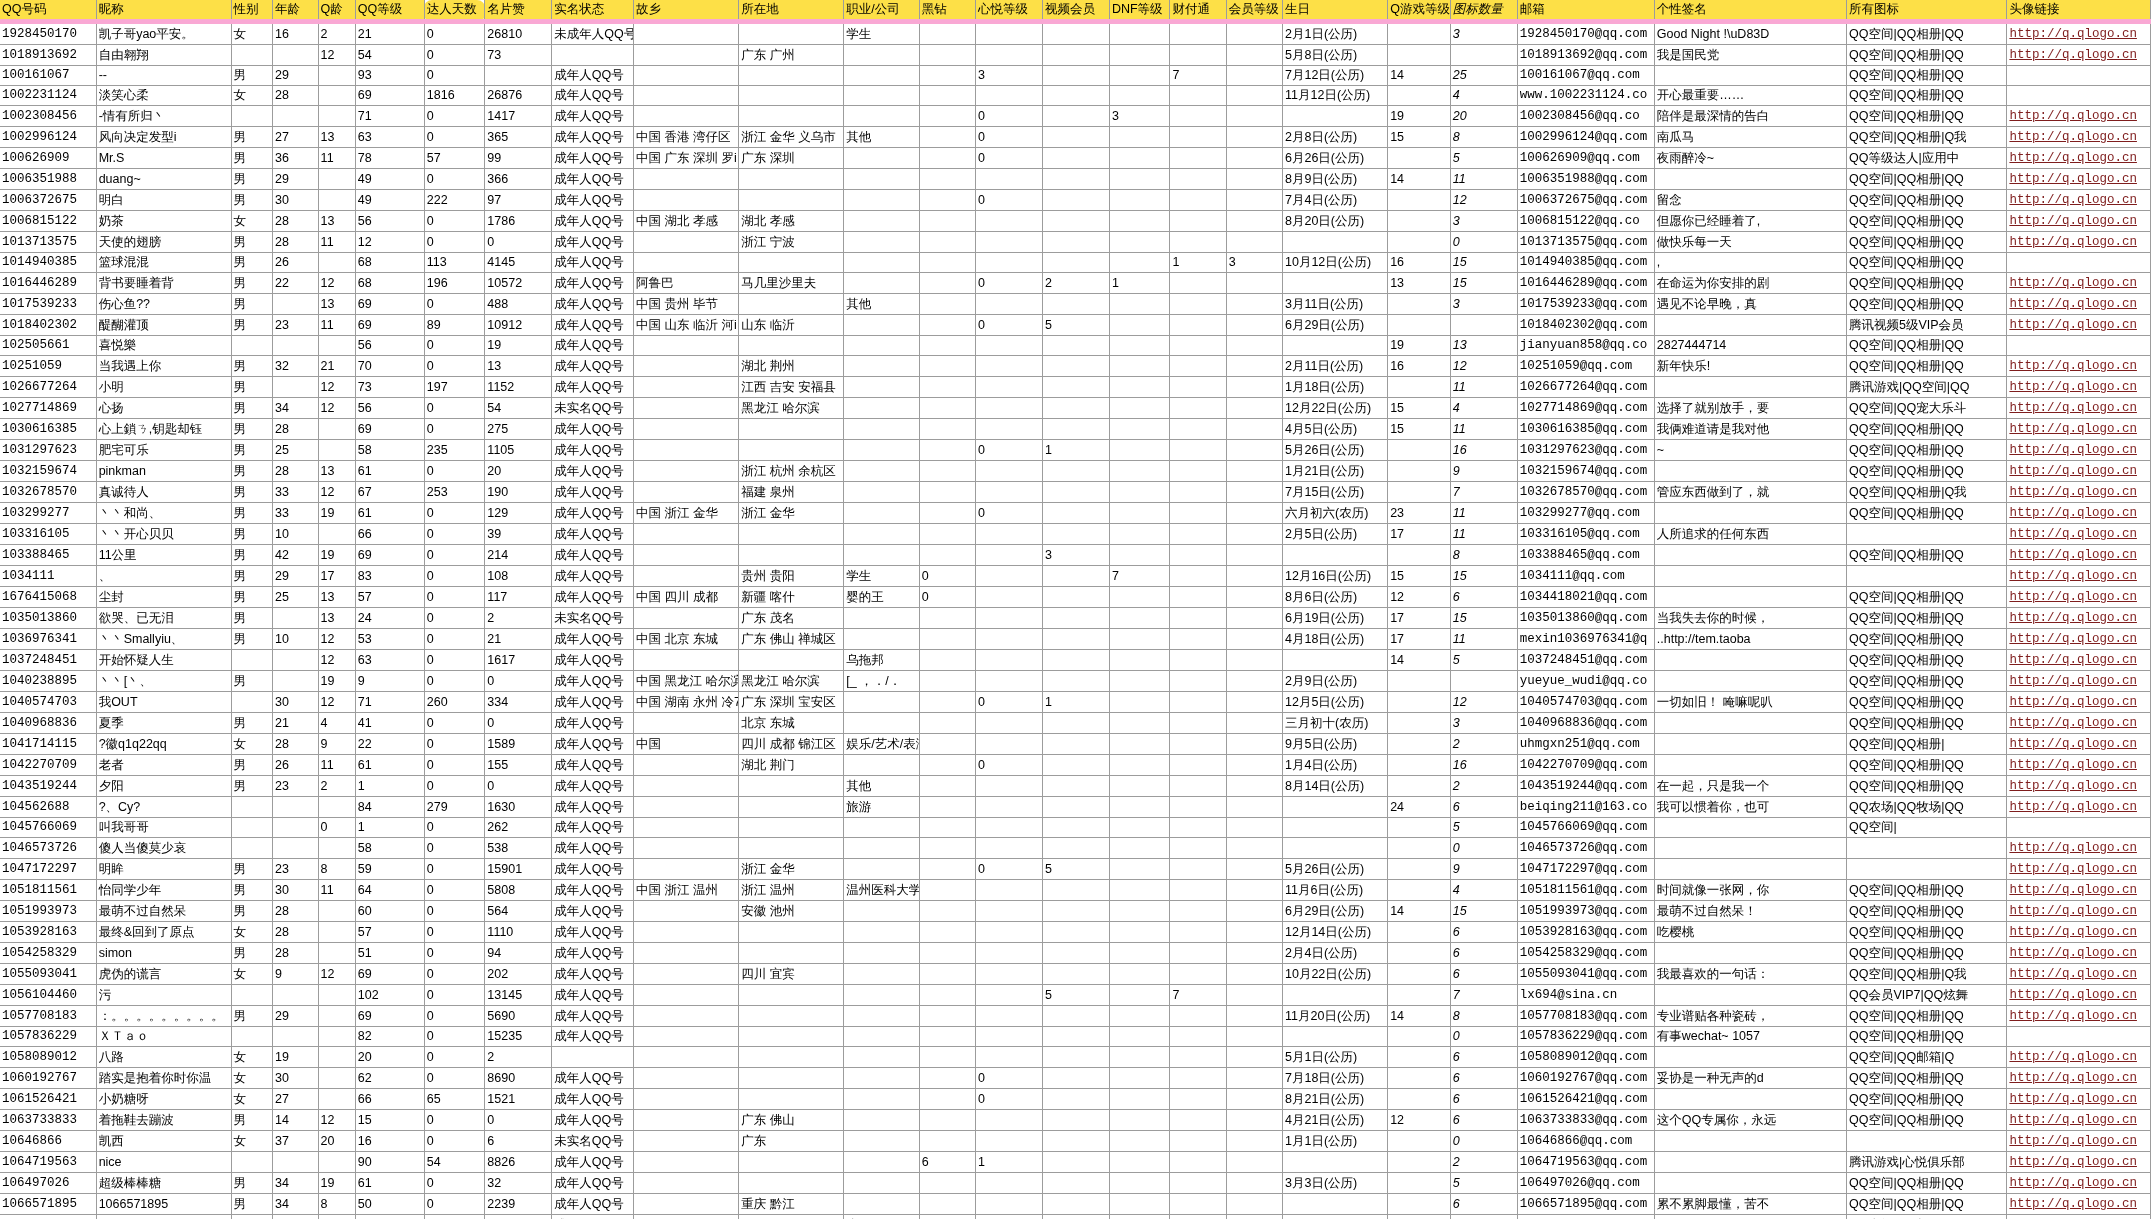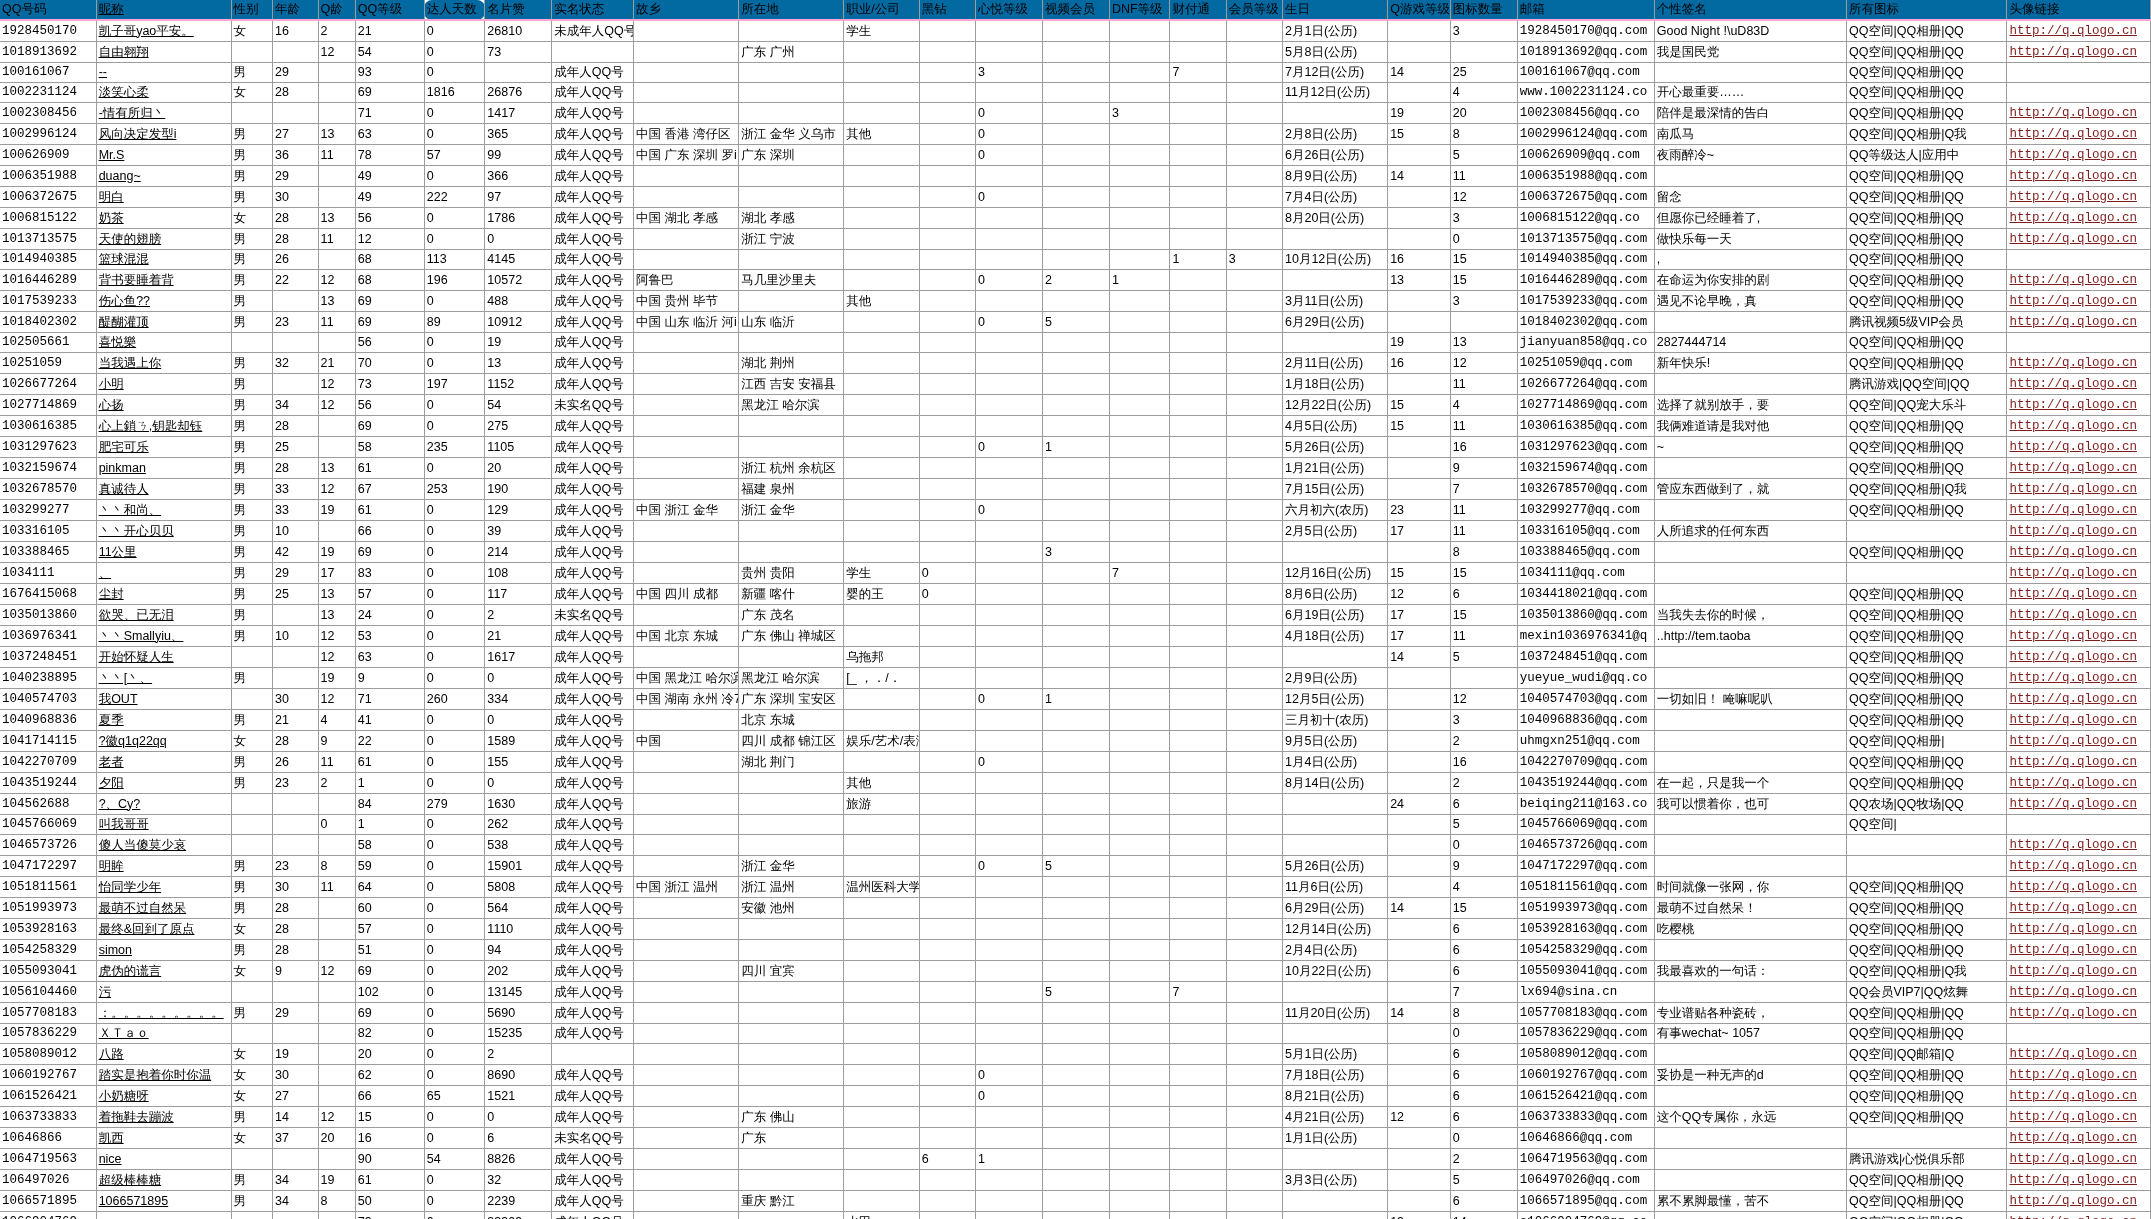--- a/index.html
+++ b/index.html
@@ -29,53 +29,53 @@
     line-height: 19px;
     white-space: nowrap;
     overflow: hidden;
     text-overflow: clip;
     font-weight: normal;
     text-align: left;
     vertical-align: middle;
     font-size: 12.5px;
   }
   table.grid tr.header th {
-    background: #0369a1;
-    border-bottom: 2px solid #f9a8d4;
+    background: #fde047;
+    border-bottom: 5px solid #f9a8d4;
     font-size: 12.5px;
   }
   .mono {
     font-family: "Liberation Mono", monospace;
     font-size: 12.5px;
   }
   .lnk {
     color: #7f1d1d;
     text-decoration: underline;
   }
   .col-qq      { width: 86px; }
-  .col-nick    { width: 122px; text-decoration: underline; }
+  .col-nick    { width: 122px; }
   .col-sex     { width: 34px; }
   .col-age     { width: 38px; }
   .col-qage    { width: 30px; }
   .col-qlevel  { width: 60px; }
   .col-days    { width: 52px; border-radius: 8px; }
   .col-fame    { width: 58px; }
   .col-real    { width: 72px; }
   .col-home    { width: 94px; }
   .col-loc     { width: 94px; }
   .col-job     { width: 66px; }
   .col-black   { width: 48px; }
   .col-xinyue  { width: 58px; }
   .col-video   { width: 58px; margin-left: 6px; }
   .col-dnf     { width: 52px; }
   .col-caifu   { width: 48px; margin-left: 8px; }
   .col-vip     { width: 48px; }
   .col-bday    { width: 94px; }
   .col-game    { width: 54px; }
-  .col-icons   { width: 58px; }
+  .col-icons   { width: 58px; font-style: italic; }
   .col-mail    { width: 124px; }
   .col-sign    { width: 176px; }
   .col-allicon { width: 146px; }
   .col-avatar  { width: 130px; }
   .cellwrap { display: block; overflow: hidden; white-space: nowrap; }
 </style>
 </head>
 <body>
 
 <table class="grid">

